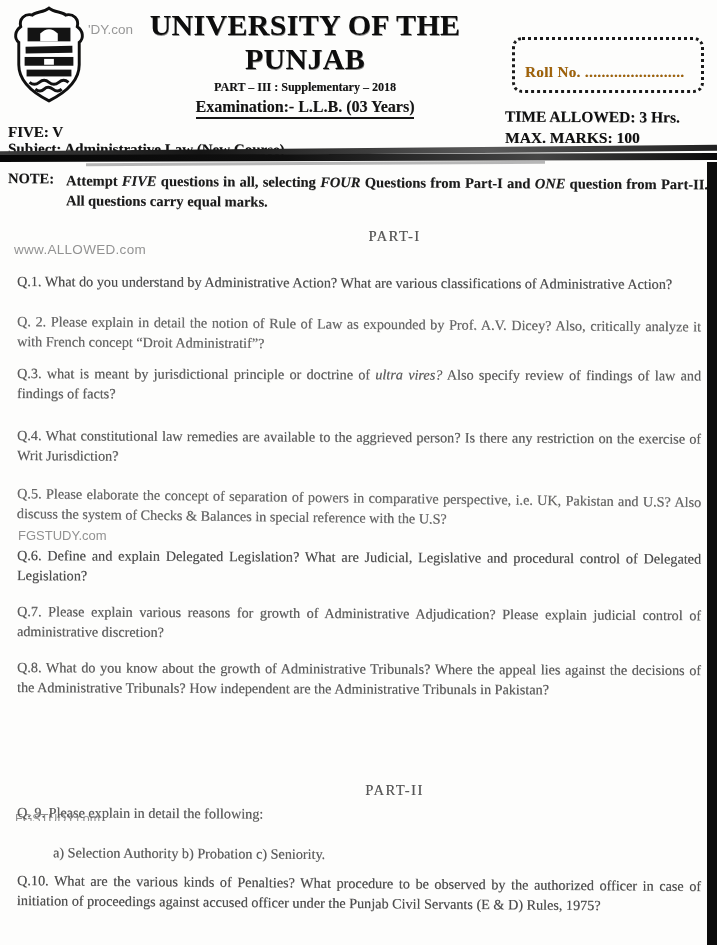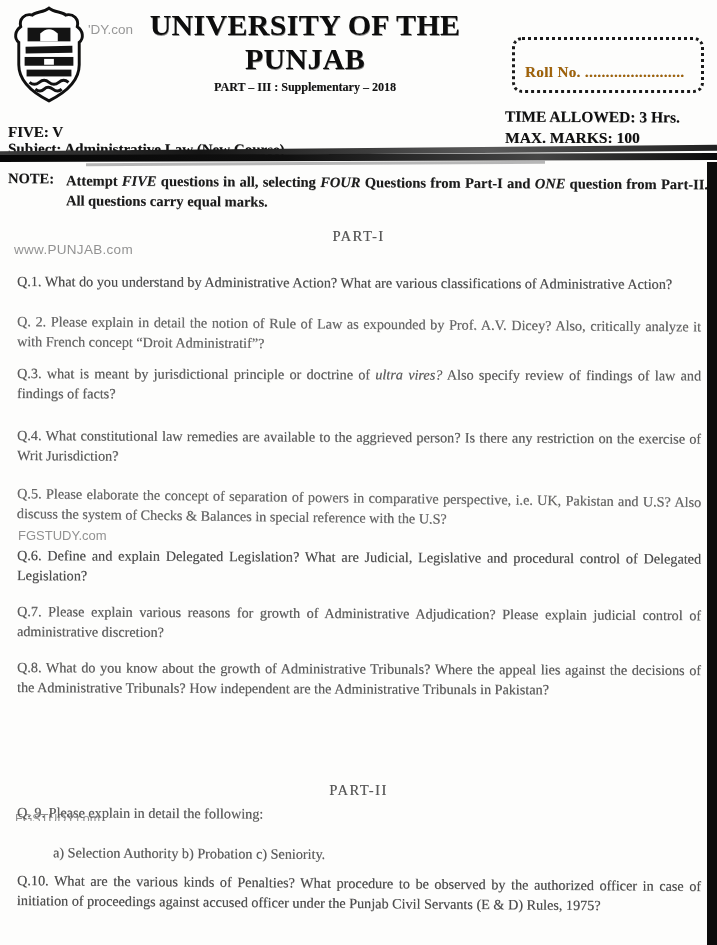--- a/index.html
+++ b/index.html
@@ -1,21 +1,21 @@
 <!DOCTYPE html>
 <html><head>
 <meta charset="utf-8">
 <style>
   * { box-sizing: border-box; margin: 0; padding: 0; }
   html,body { width:717px; height:945px; }
   body{
     font-family:"Liberation Serif","DejaVu Serif",serif;
     background:#fdfdfc; color:#222; overflow:hidden; position:relative;
   }
-  .page{ position:absolute; inset:0; }
+  .page{ position:absolute; inset:0;padding-left:36px; }
 
   
   .logo{ position:absolute; left:10px; top:6px; width:78px; height:98px; }
   .head-center{ position:absolute; left:95px; top:8px; width:420px; text-align:center; }
   .uni-title{
     font-size:30px; font-weight:bold; letter-spacing:.3px; color:#0d0d0d;
     text-shadow:.5px .5px 0 rgba(0,0,0,.45);
   }
   .session-line{ margin-top:4px; font-size:12px; font-weight:bold; color:#141414;
     text-shadow:.4px .4px 0 rgba(0,0,0,.35); }
@@ -104,20 +104,23 @@
     <rect x="17" y="65" width="46" height="7" fill="#141414"></rect>
     <path d="M20 78q5 4 10 0t10 0t10 0t10 0" stroke="#141414" stroke-width="3" fill="none"></path>
     <path d="M26 85q5 4 9 0t9 0t9 0" stroke="#141414" stroke-width="3" fill="none"></path>
   </svg>
 
   <div class="wm wm-top">'DY.con</div>
 
   <div class="head-center">
     <div class="uni-title">UNIVERSITY OF THE PUNJAB</div>
     <div class="session-line">PART – III :  Supplementary – 2018</div>
+    <div class="exam-line">
+      <span>Examination:- L.L.B. (03 Years)</span>
+    </div>
   </div>
 
   <div class="roll-box">
     <span>Roll No. ........................</span>
   </div>
 
   <div class="subject-line">Subject:  Administrative Law (New Course)</div>
   <div class="paper-line">FIVE: V</div>
   <div class="time-line">TIME ALLOWED: 3 Hrs.</div>
   <div class="marks-line">MAX. MARKS: 100</div>
@@ -130,21 +133,21 @@
 
   <div class="edge-bar"></div>
 
   <div class="note">
     <div class="note-label">NOTE:</div>
     <div class="note-text"><span>Attempt </span><em>FIVE</em><span> questions in all, selecting </span><em>FOUR</em><span> Questions from Part-I and </span><em>ONE</em><span> question from Part-II. All questions carry equal marks.</span>
     </div>
   </div>
 
   <div class="part-title part1-title">PART-I</div>
-  <div class="wm wm-part1">www.PUNJAB.com</div>
+  <div class="wm wm-part1">www.ALLOWED.com</div>
   <div class="wm wm-q5">FGSTUDY.com</div>
 
   <div class="qwrap qwrap1">
     <p class="q ink-a r1deg" style="margin-top:0">Q.1. What do you understand by Administrative Action? What are various classifications of Administrative Action?</p>
     <p class="q ink-c r2deg" style="margin-top:20px">Q. 2. Please explain in detail the notion of Rule of Law as expounded by Prof. A.V. Dicey? Also, critically analyze it with French concept “Droit Administratif”?</p>
     <p class="q ink-b r3deg" style="margin-top:12px"><span>Q.3. what is meant by jurisdictional principle or doctrine of </span><span class="it">ultra vires?</span><span> Also specify review of findings of law and findings of facts?</span></p>
     <p class="q ink-b r4deg" style="margin-top:22px">Q.4. What constitutional law remedies are available to the aggrieved person? Is there any restriction on the exercise of Writ Jurisdiction?</p>
     <p class="q ink-c r5deg" style="margin-top:18px">Q.5. Please elaborate the concept of separation of powers in comparative perspective, i.e. UK, Pakistan and U.S? Also discuss the system of Checks &amp; Balances in special reference with the U.S?</p>
     <p class="q ink-a r6deg" style="margin-top:22px">Q.6. Define and explain Delegated Legislation? What are Judicial, Legislative and procedural control of Delegated Legislation?</p>
     <p class="q ink-b r7deg" style="margin-top:16px">Q.7. Please explain various reasons for growth of Administrative Adjudication? Please explain judicial control of administrative discretion?</p>

